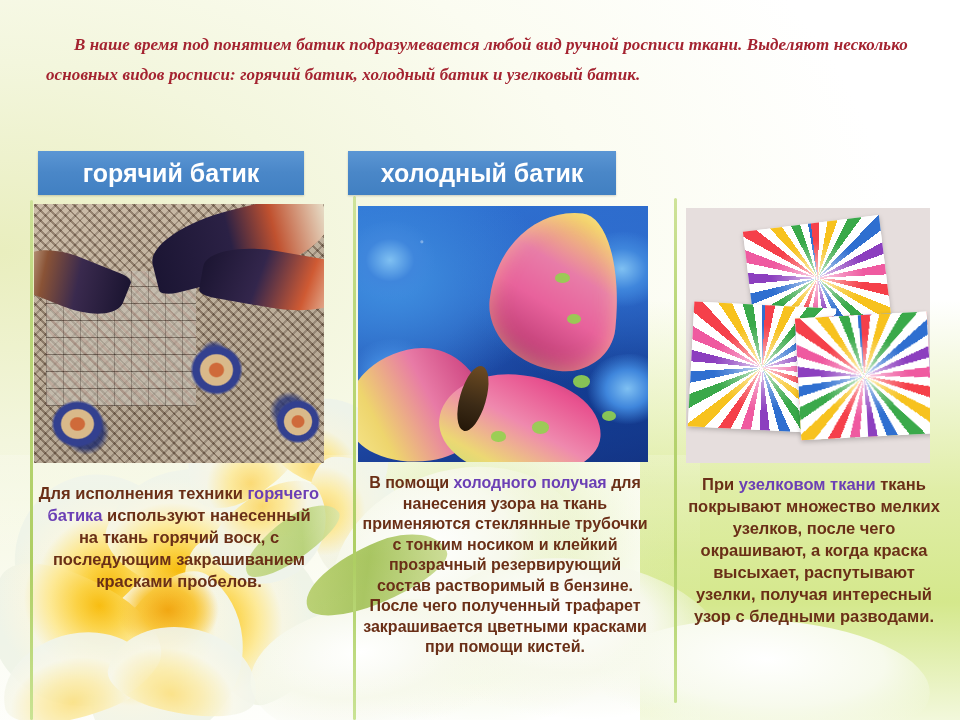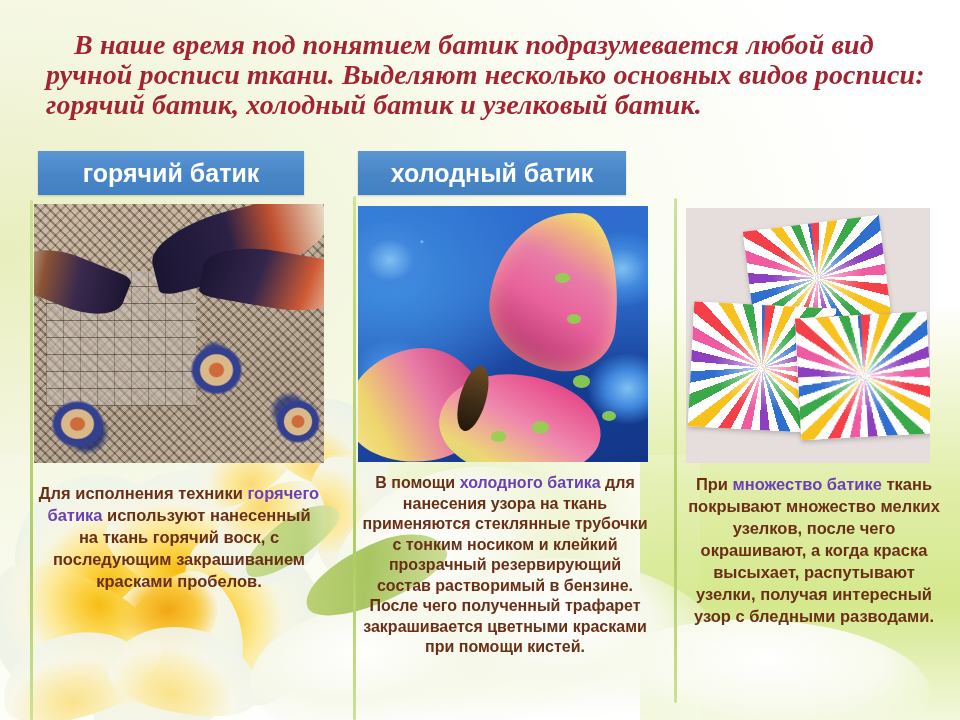--- a/index.html
+++ b/index.html
@@ -108,21 +108,21 @@
   .vline.l3 { left: 674px; top: 198px; height: 505px; }
 
   
   .title {
     position: absolute;
     left: 46px; top: 30px;
     width: 880px;
     font-family: "Liberation Serif", serif;
     font-style: italic;
     font-weight: bold;
-    font-size: 28px;
+    font-size: 17px;
     line-height: 30px;
     color: #a42330;
     text-indent: 28px;
     letter-spacing: .1px;
   }
 
   
   .hdr {
     position: absolute;
     box-sizing: border-box;
@@ -130,21 +130,21 @@
     color: #ffffff;
     font-weight: bold;
     font-size: 25px;
     display: flex;
     align-items: center;
     justify-content: center;
     box-shadow: 0 1px 2px rgba(0,0,0,.18);
     white-space: nowrap;
   }
   .hdr.h1 { left: 38px;  top: 151px; width: 266px; height: 44px; }
-  .hdr.h2 { left: 358px; top: 151px; width: 268px; height: 44px; }
+  .hdr.h2 { left: 348px; top: 151px; width: 268px; height: 44px; }
   .hdr.h3 { left: 672px; top: 148px; width: 276px; height: 48px; }
 
   
   .pic {
     position: absolute;
     overflow: hidden;
     background: #ddd;
   }
   .pic.p1 { left: 34px;  top: 204px; width: 290px; height: 259px; }
   .pic.p2 { left: 358px; top: 206px; width: 290px; height: 256px; }
@@ -356,20 +356,20 @@
           <div class="wash"></div>
         </div>
     </div>
   </div>
 
   <div class="cap c1">
     <span>Для исполнения техники </span><span class="hl">горячего батика</span><span> используют нанесенный на ткань горячий воск, с последующим закрашиванием красками пробелов.</span>
   </div>
 
   <div class="cap c2">
-    <span>В помощи </span><span class="hl">холодного батика</span><span> для нанесения узора на ткань применяются стеклянные трубочки с тонким носиком и клейкий прозрачный резервирующий состав растворимый в бензине. После чего полученный трафарет закрашивается цветными красками при помощи кистей.</span>
+    <span>В помощи </span><span class="hl">холодного получая</span><span> для нанесения узора на ткань применяются стеклянные трубочки с тонким носиком и клейкий прозрачный резервирующий состав растворимый в бензине. После чего полученный трафарет закрашивается цветными красками при помощи кистей.</span>
   </div>
 
   <div class="cap c3">
-    <span>При </span><span class="hl">множество батике</span><span> ткань покрывают множество мелких узелков, после чего окрашивают, а когда краска высыхает, распутывают узелки, получая интересный узор с бледными разводами.</span>
+    <span>При </span><span class="hl">узелковом ткани</span><span> ткань покрывают множество мелких узелков, после чего окрашивают, а когда краска высыхает, распутывают узелки, получая интересный узор с бледными разводами.</span>
   </div>
 
 </div>
 
 </body></html>

